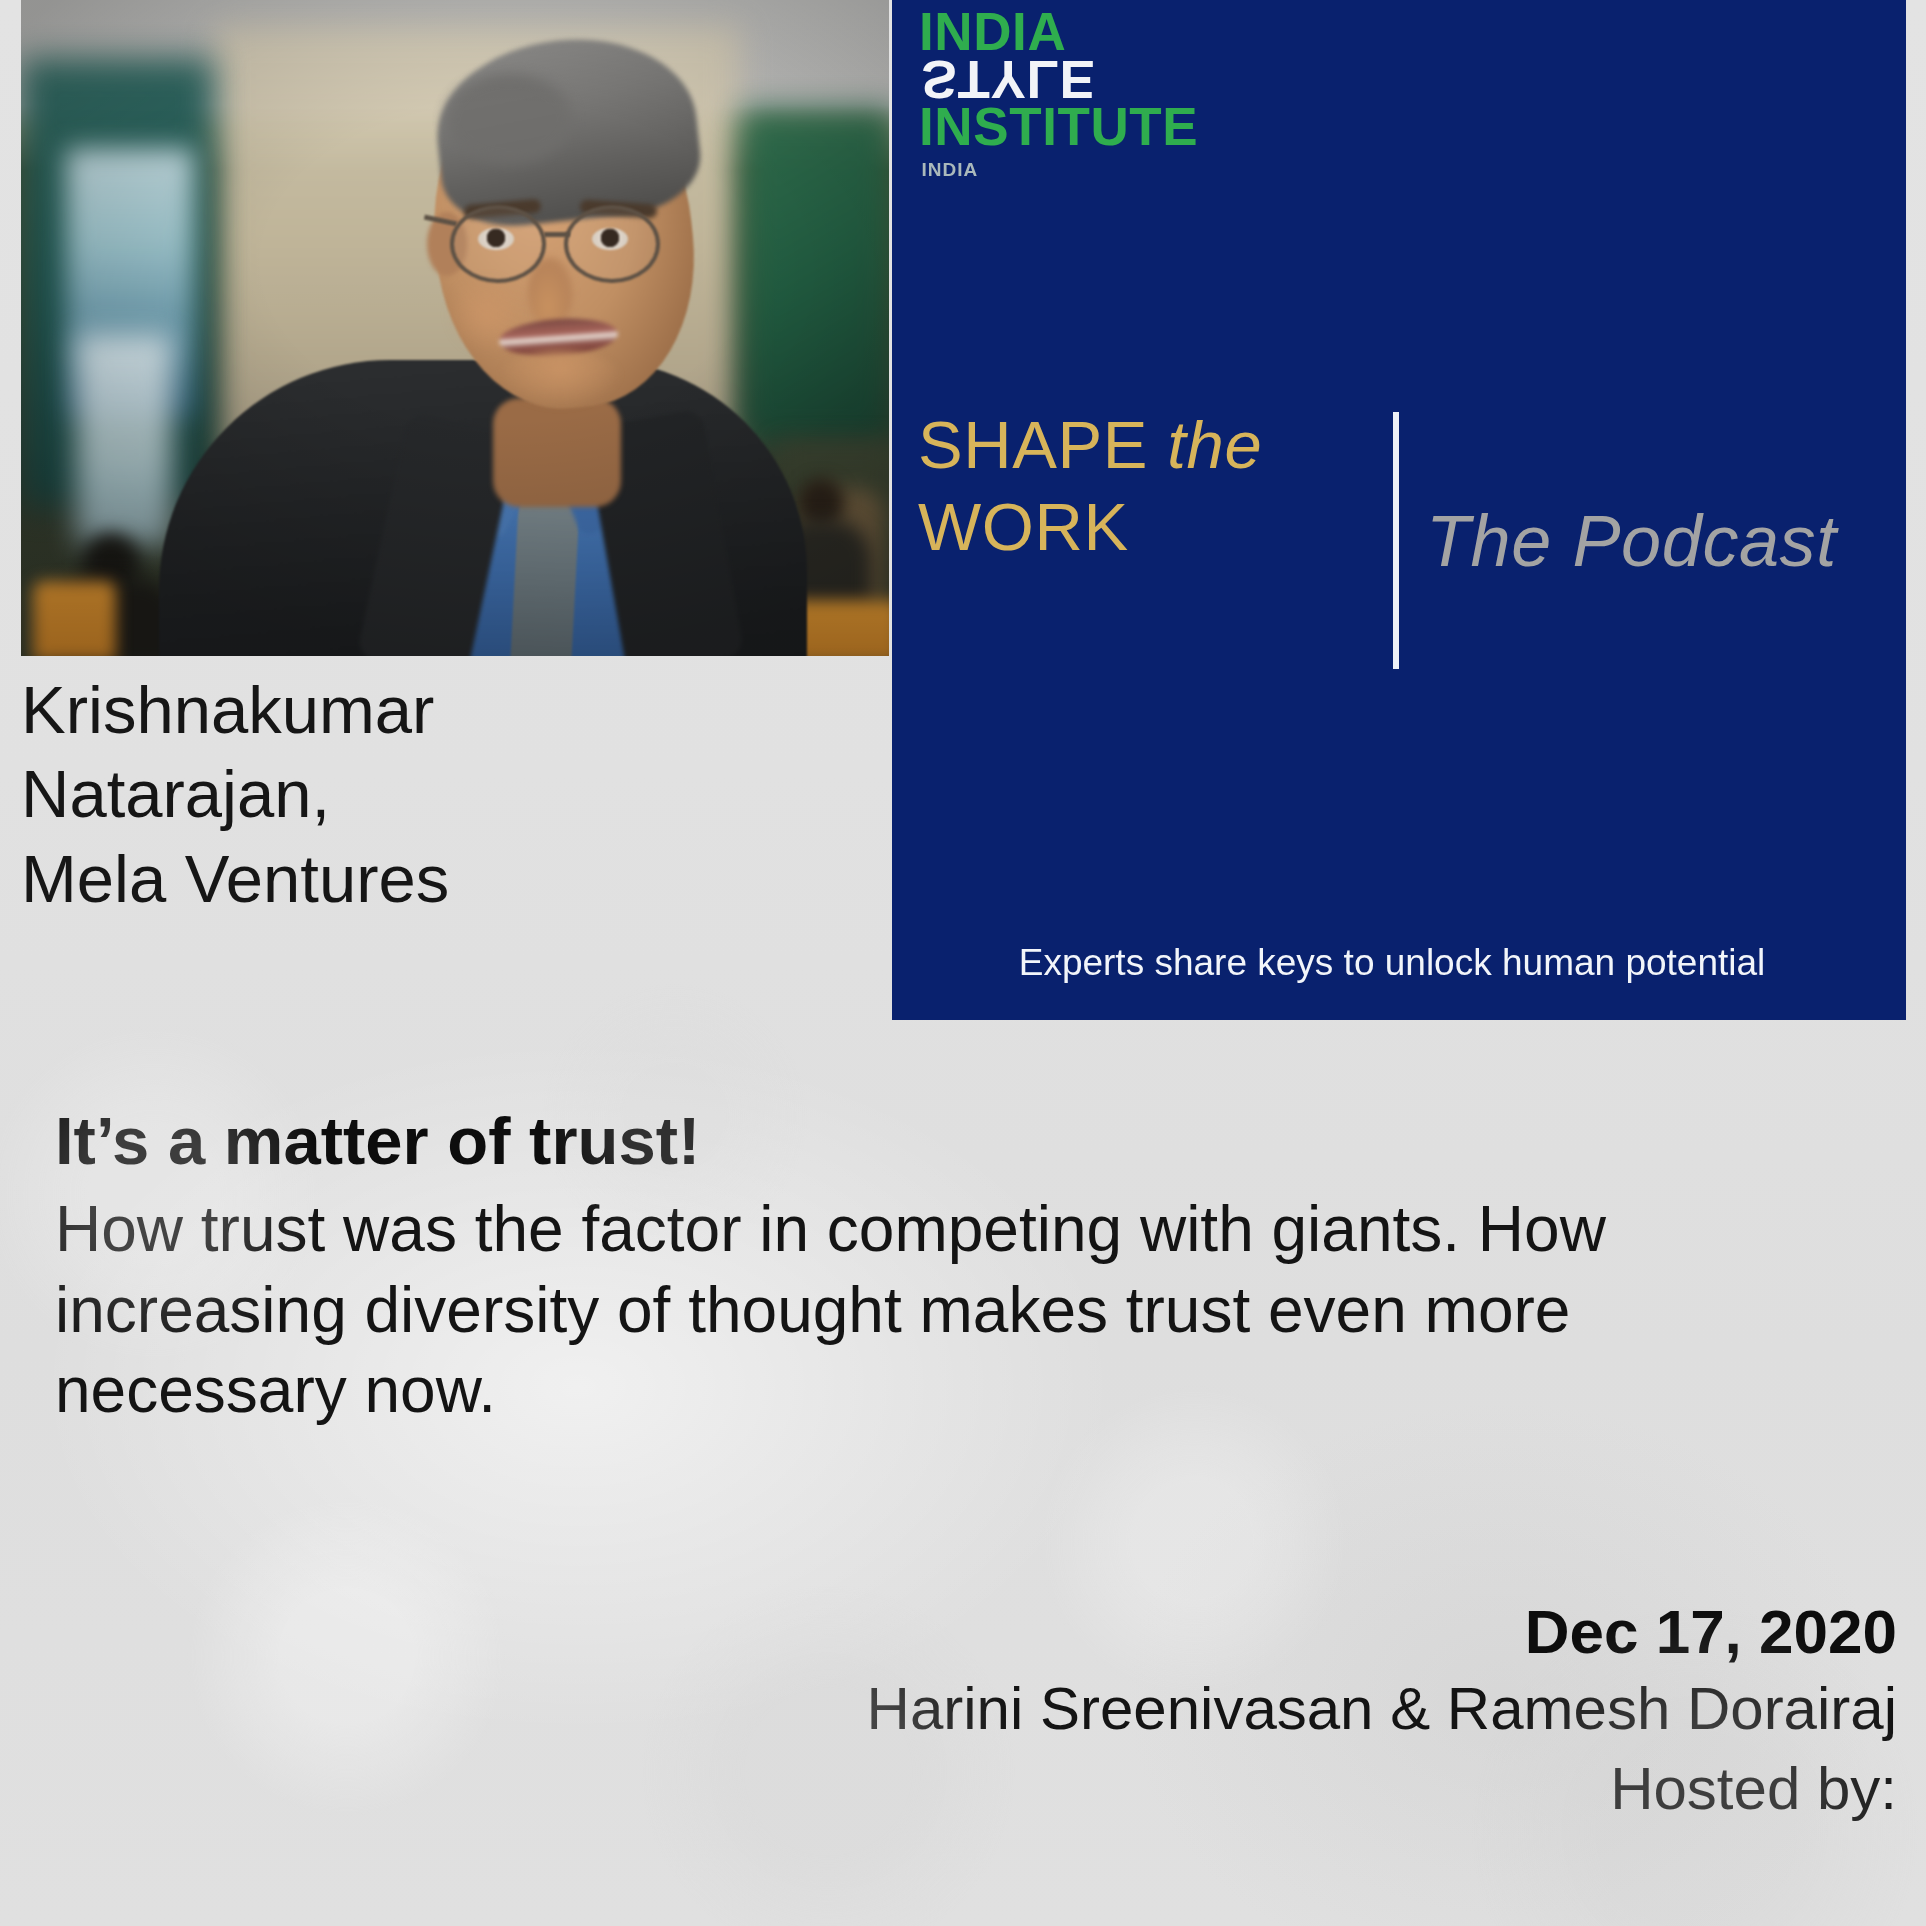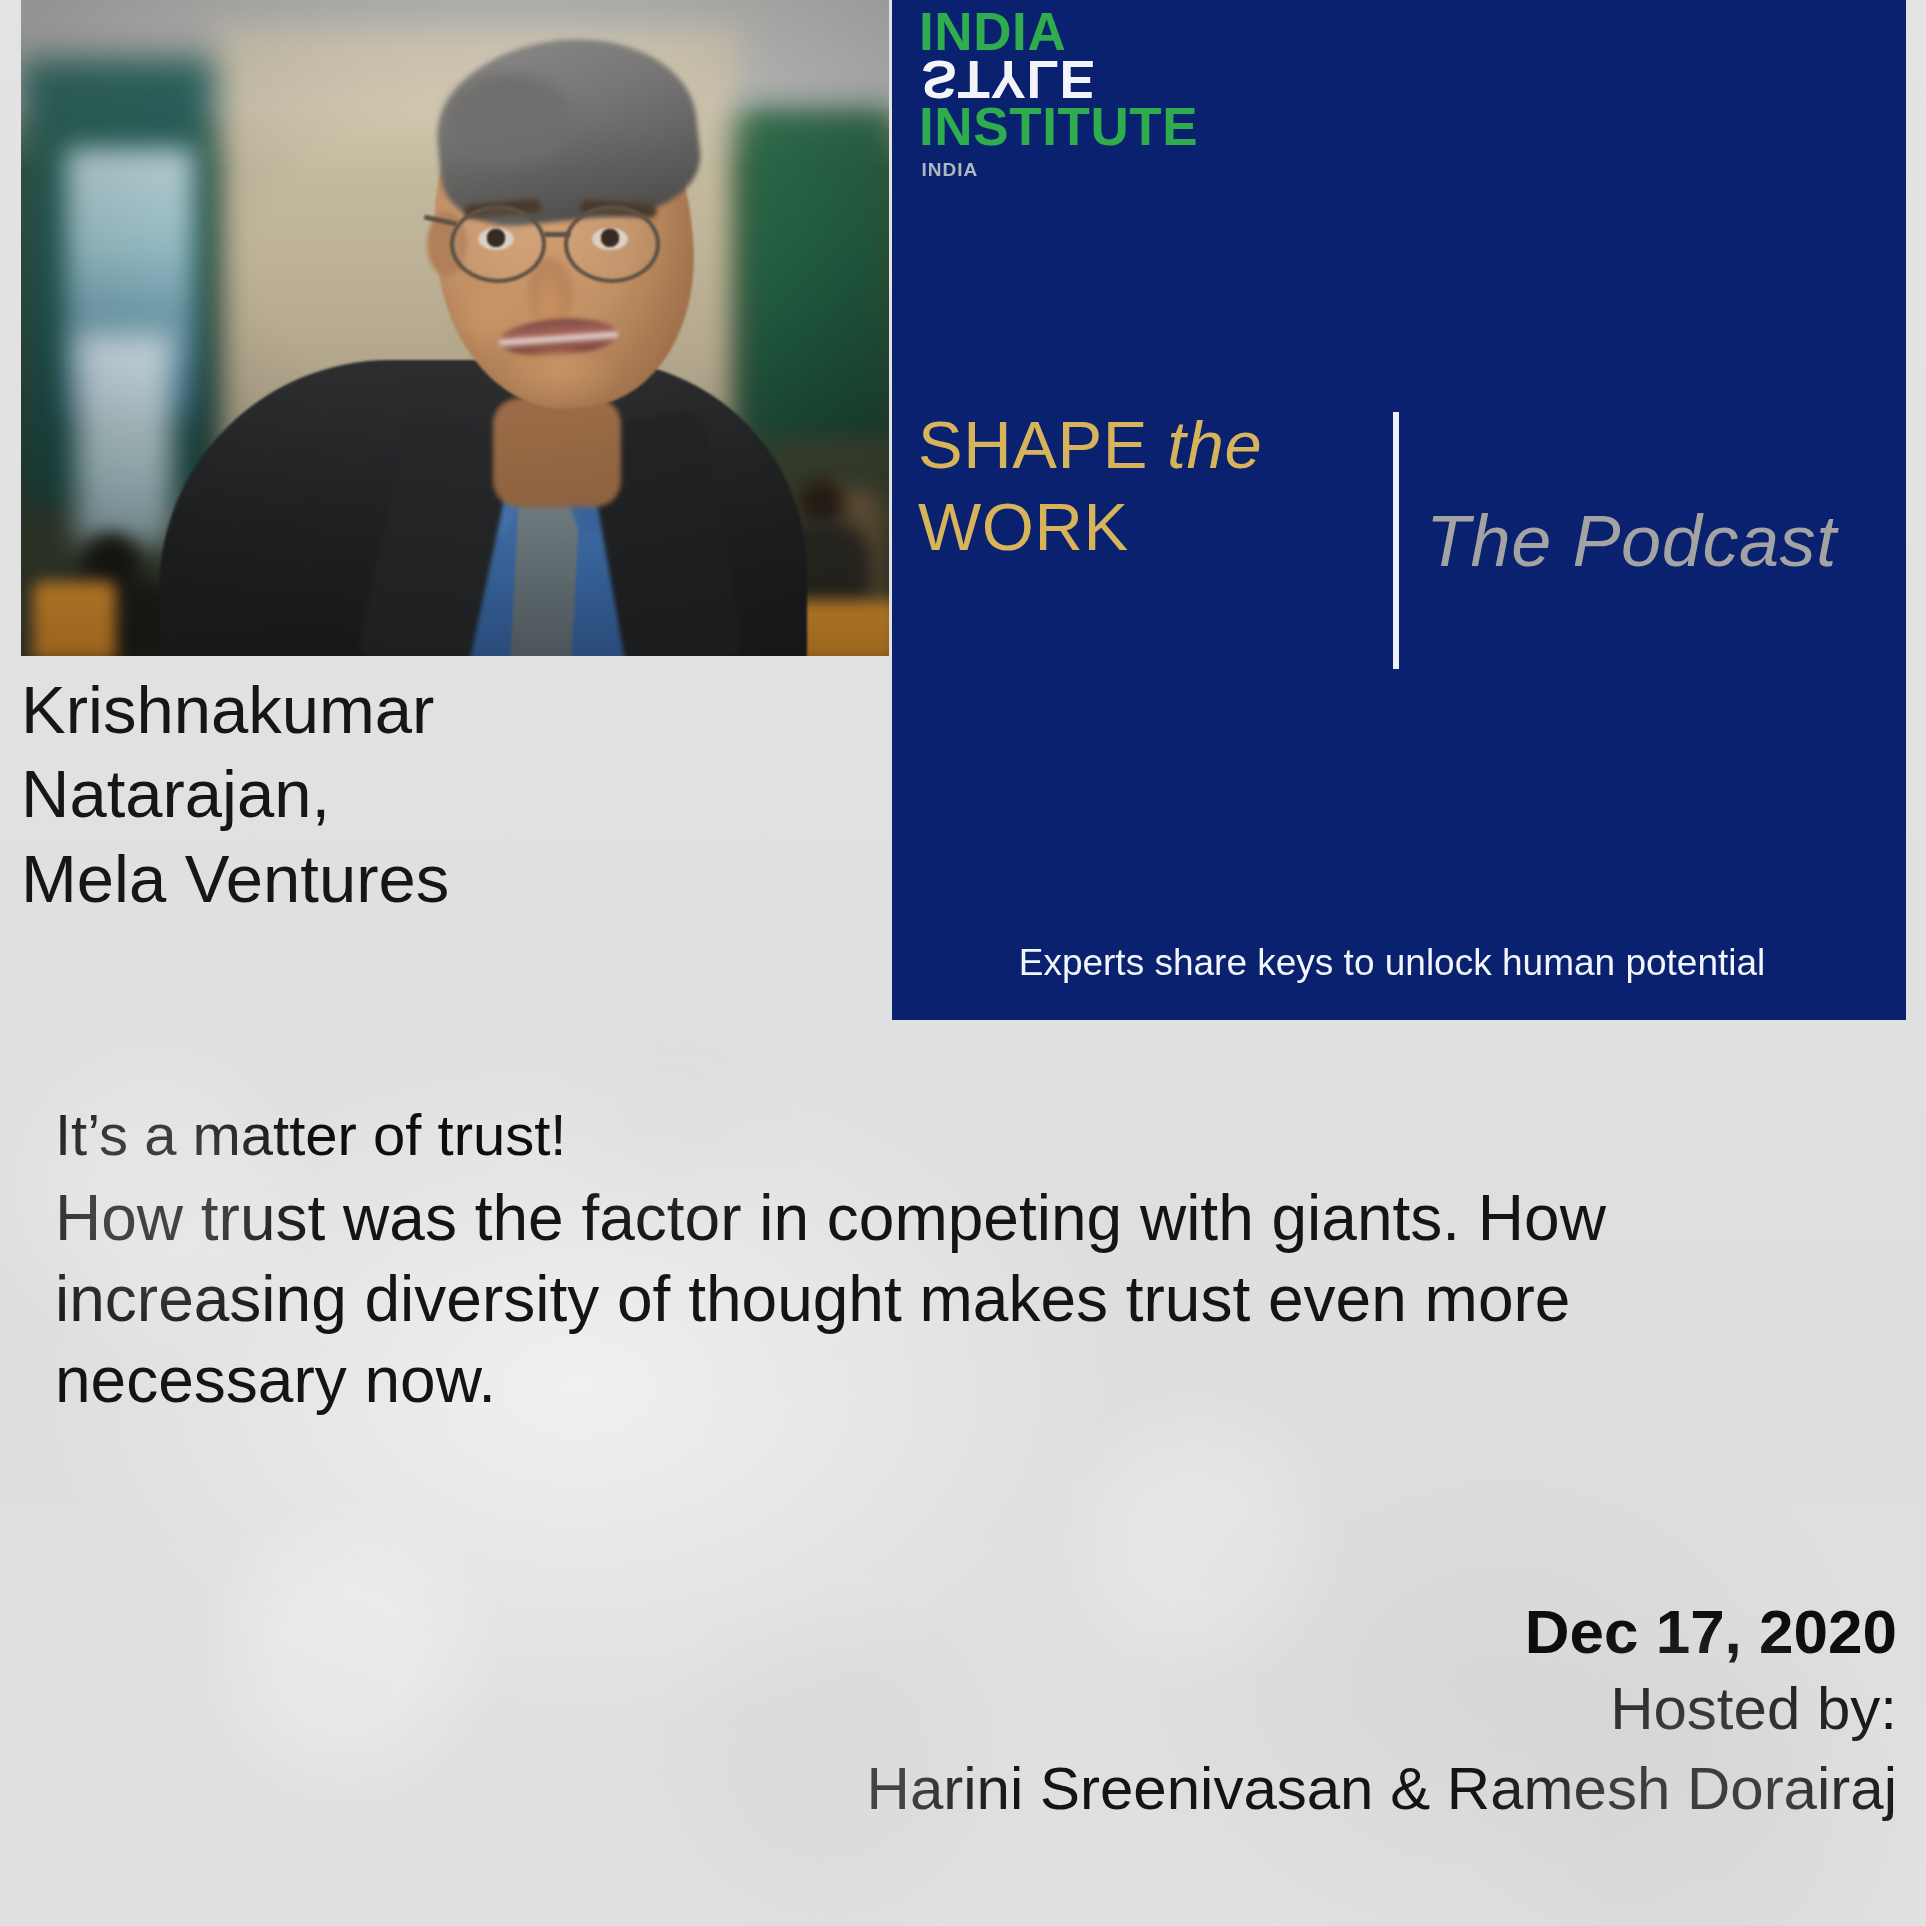--- a/index.html
+++ b/index.html
@@ -420,22 +420,22 @@
   }
 
   
   #episode {
     position: absolute;
     left: 55px;
     top: 1101px;
     width: 1746px;
   }
   #episode-headline {
-    font-size: 58px;
-    font-weight: 400;
+    font-size: 67px;
+    font-weight: 700;
     color: #0d0d0d;
     line-height: 1.18;
     margin-bottom: 9px;
   }
   #episode-body {
     font-size: 64px;
     font-weight: 400;
     color: #141414;
     line-height: 1.26;
   }
@@ -539,19 +539,19 @@
     <div>Mela Ventures</div>
   </div>
 
   <div id="episode">
     <div id="episode-headline">It’s a matter of trust!</div>
     <div id="episode-body">How trust was the factor in competing with giants. How increasing diversity of thought makes trust even more necessary now.</div>
   </div>
 
   <div id="credits">
     <div id="credit-date">Dec 17, 2020</div>
+    <div class="credit-line">Harini Sreenivasan &amp; Ramesh Dorairaj</div>
     <div class="credit-line">Hosted by:</div>
-    <div class="credit-line">Harini Sreenivasan &amp; Ramesh Dorairaj</div>
   </div>
 
   <div id="texture"></div>
 </div>
 
 
 </body></html>

